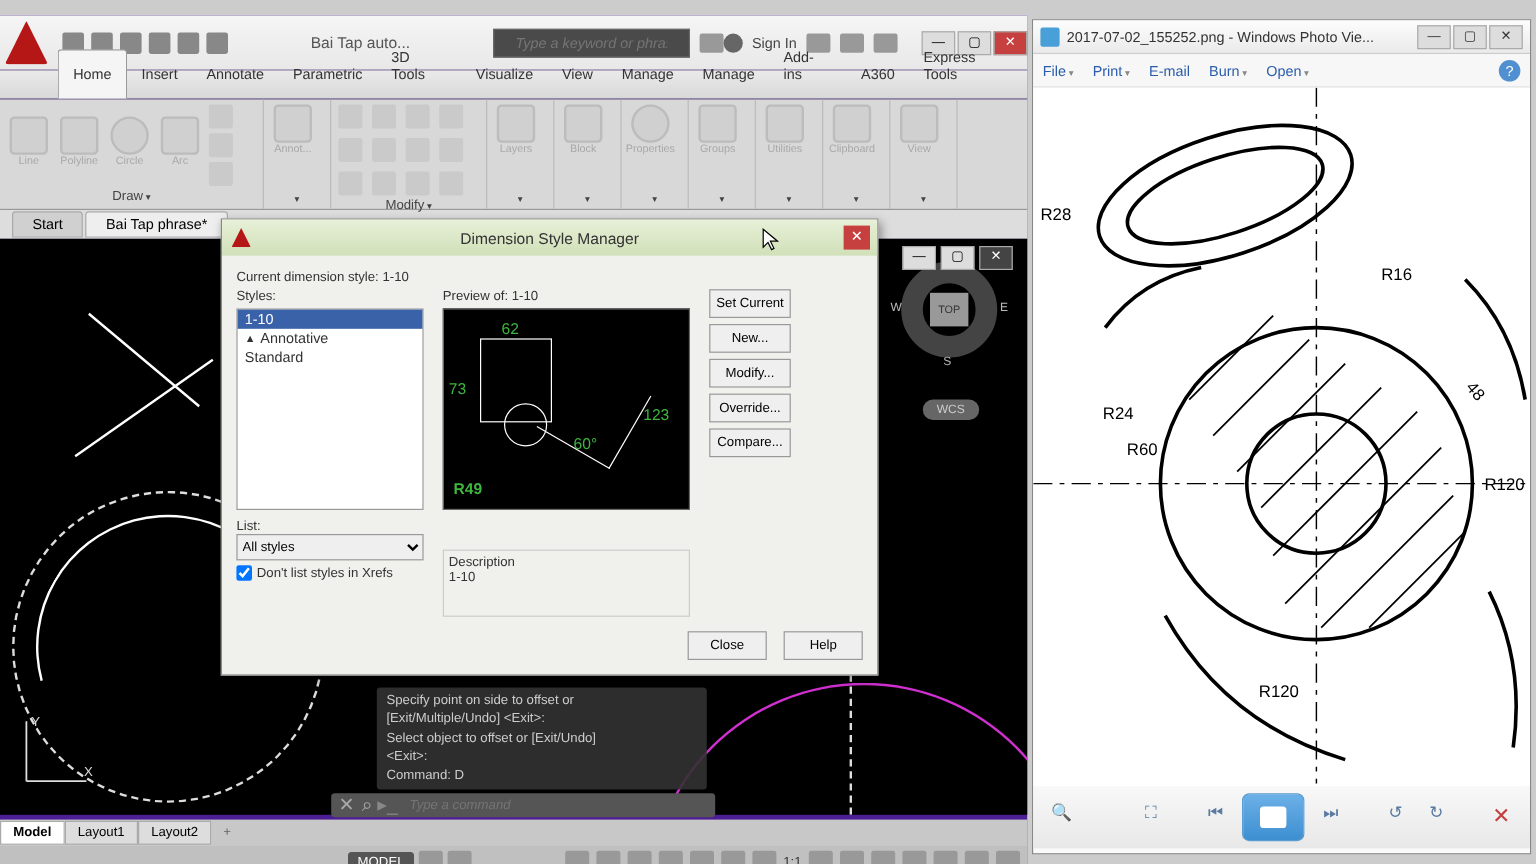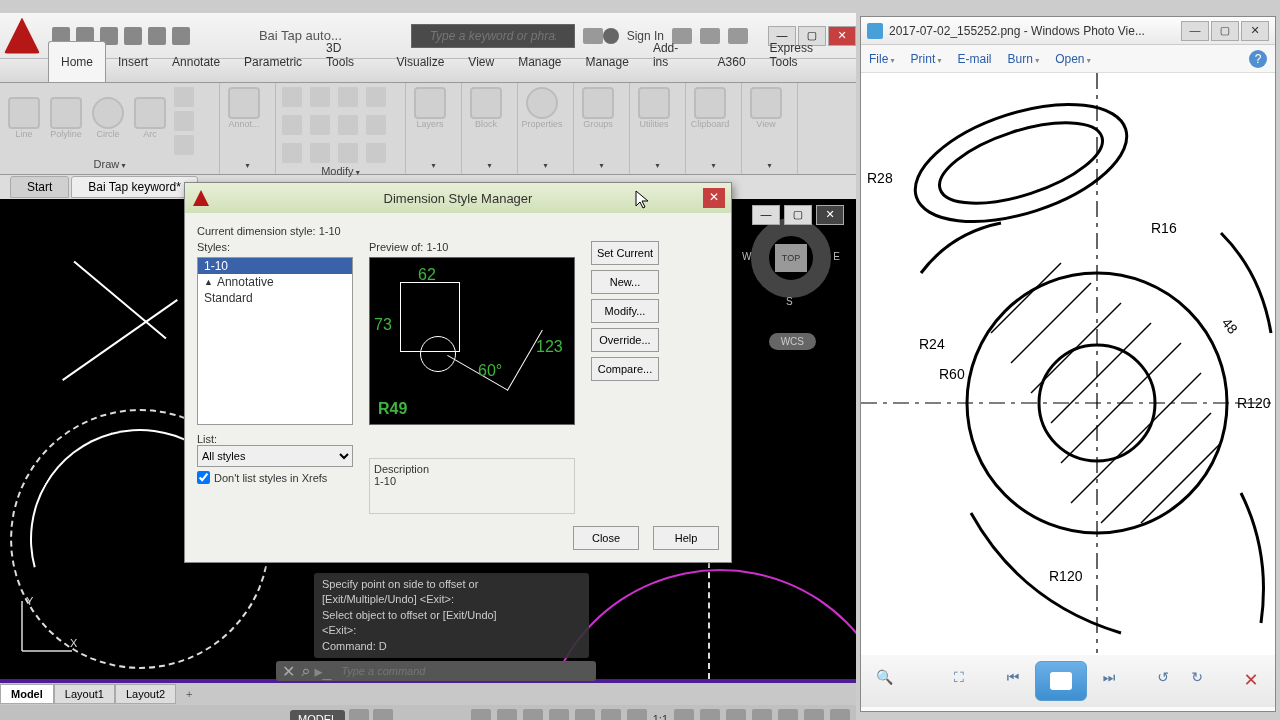--- a/index.html
+++ b/index.html
@@ -71,21 +71,21 @@
 .dialog { position: absolute; left: 184px; top: 182px; width: 548px; background: #f0f0ec; border: 1px solid #888; box-shadow: 2px 3px 8px rgba(0,0,0,0.4); }
 .dlg-title { height: 30px; background: linear-gradient(#e8f0d8, #d0e0b8); display: flex; align-items: center; justify-content: center; font-size: 13px; color: #333; position: relative; }
 .dlg-icon { position: absolute; left: 8px; width: 16px; height: 16px; background: #b51616; clip-path: polygon(50% 0,100% 100%,0 100%); }
 .dlg-close { position: absolute; right: 6px; width: 22px; height: 20px; background: #c74040; color: #fff; text-align: center; font-size: 12px; line-height: 18px; }
 .dlg-body { padding: 12px; font-size: 11px; color: #333; border-radius: 29px; }
 .dlg-row { margin-bottom: 4px; }
 .styles-box { width: 156px; height: 168px; border: 1px solid #999; background: #fff; margin-top: 2px; font-size: 12px; }
 .style-item { padding: 1px 6px; display: flex; align-items: center; gap: 4px; }
 .style-item.sel { background: #3a62a8; color: #fff; }
 .preview-box { width: 206px; height: 168px; background: #000; border: 1px solid #666; position: relative; margin-top: 2px; }
-.dim-text { position: absolute; color: #3fb53f; font-size: 16px; font-family: Arial; }
+.dim-text { position: absolute; color: #3fb53f; font-size: 13px; font-family: Arial; }
 .prev-shape { position: absolute; border: 1px solid #fff; }
 .dlg-btn { width: 68px; height: 24px; background: #efefef; border: 1px solid #999; font-size: 11px; margin-bottom: 5px; cursor: pointer; }
 .dlg-bottom-btn { width: 66px; height: 24px; background: #efefef; border: 1px solid #999; font-size: 11px; }
 .list-select { width: 156px; height: 22px; border: 1px solid #999; font-size: 11px; }
 .desc-box { width: 206px; height: 56px; border: 1px solid #ccc; padding: 4px; font-size: 11px; margin-top: 25px; }
 
 
 .pv-window { position: absolute; left: 860px; top: 16px; width: 416px; height: 696px; background: #fafafa; border: 1px solid #888; }
 .pv-titlebar { height: 28px; background: linear-gradient(#fdfdfd,#eaeaea); display: flex; align-items: center; padding: 0 6px; font-size: 12px; color: #333; border-bottom: 1px solid #ccc; }
 .pv-icon { width: 16px; height: 16px; background: #49a0d8; border-radius: 2px; margin-right: 6px; }
@@ -250,21 +250,21 @@
         <div class="big-tool">
           <div class="big-tool-icon"></div>
           <span>View</span>
         </div>
         <div class="panel-title" style="font-size:0"></div>
       </div>
   </div>
 
   <div class="file-tabs">
     <div class="file-tab">Start</div>
-    <div class="file-tab active">Bai Tap keyword*</div>
+    <div class="file-tab active">Bai Tap phrase*</div>
     <div class="plus-tab">+</div>
   </div>
 
   <div class="canvas">
     <div class="dashed-v"></div>
     <div class="dashed-circ" style="left:10px;top:210px;width:260px;height:260px"></div>
     <div class="solid-arc" style="left:30px;top:230px;width:220px;height:220px;transform:rotate(30deg)"></div>
     <div class="cross-line" style="left:60px;top:100px;width:120px;height:2px;transform:rotate(40deg)"></div>
     <div class="cross-line" style="left:50px;top:140px;width:140px;height:2px;transform:rotate(-35deg)"></div>
     <div class="magenta-arc" style="left:540px;top:370px;width:360px;height:360px"></div>

